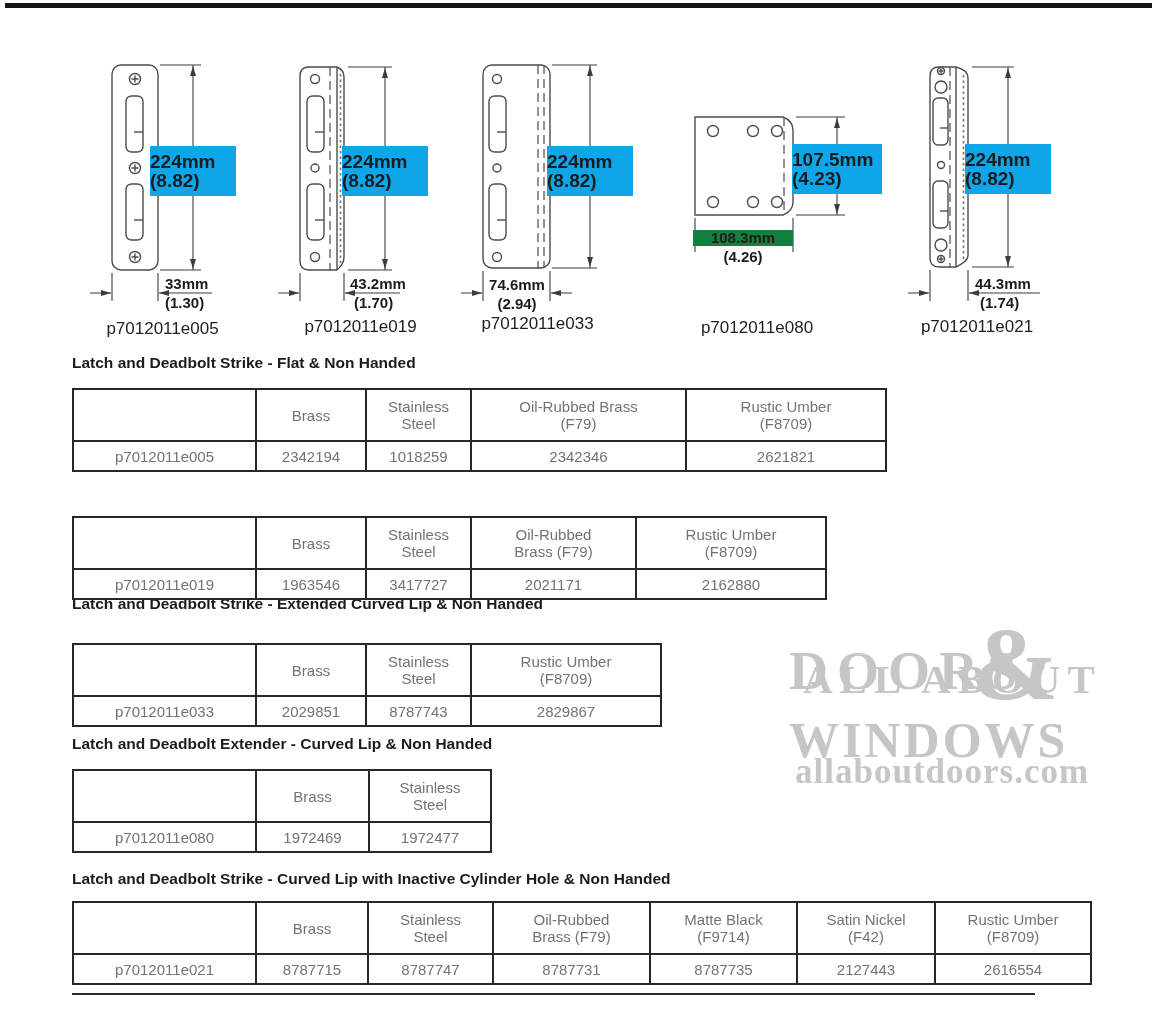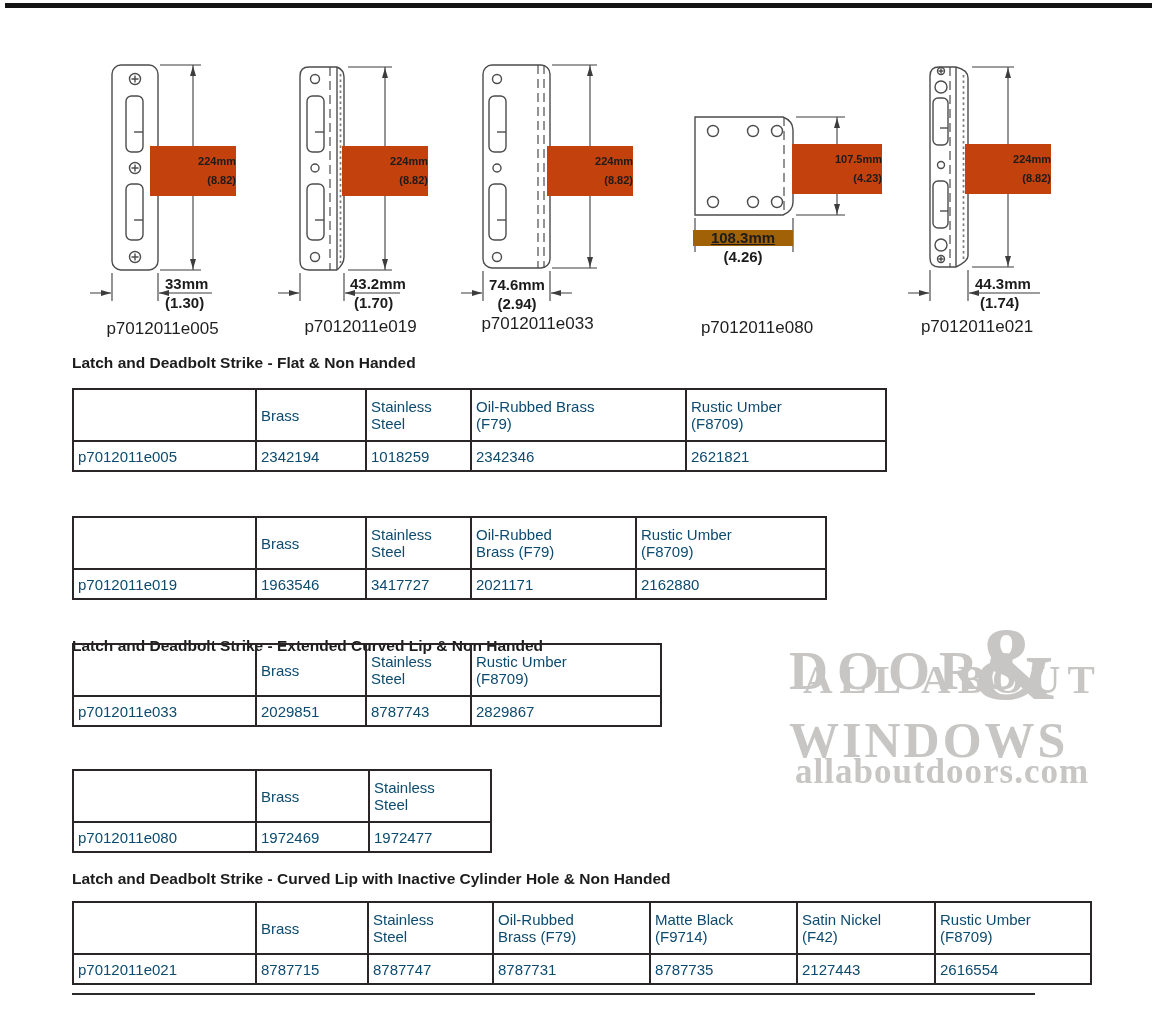--- a/index.html
+++ b/index.html
@@ -9,32 +9,32 @@
   }
   .top-rule{position:absolute;left:5px;top:3px;width:1147px;height:5px;background:#141414;}
   .bottom-rule{position:absolute;left:72px;top:993px;width:963px;height:2px;background:#2b2b2b;}
   .page-title{position:absolute;left:70px;top:26px;font-size:21px;font-weight:bold;}
   svg.diagrams{position:absolute;left:0;top:55px;}
   .plate{stroke:#4c4c4c;fill:none;stroke-width:1.4;}
   .plate .dash{stroke-dasharray:9 5;stroke-width:1.2;}
   .plate .dot{stroke-dasharray:2.5 3;stroke-width:1.7;stroke:#7a7a7a;}
   .dim{stroke:#3c3c3c;stroke-width:1.1;fill:none;}
   .dim polygon{fill:#3c3c3c;stroke:none;}
-  .vdim{position:absolute;text-align:right;font-weight:bold;font-size:11px;line-height:19px;background:#c2410c;padding:6px 0;}
+  .vdim{position:absolute;text-align:left;font-weight:bold;font-size:19px;line-height:19px;background:#0ea5e9;padding:6px 0;}
   .wdim{position:absolute;font-weight:bold;font-size:15px;line-height:16px;}
   .wdim.centered{text-align:center;}
-  .wdim.bg{background:#a16207;text-decoration:underline;}
+  .wdim.bg{background:#15803d;}
   .part{position:absolute;font-size:17px;text-align:center;color:#1e1e1e;}
   .sec-heading{position:absolute;left:72px;font-size:15.5px;font-weight:bold;white-space:nowrap;}
   .tbl{position:absolute;left:72px;}
   .tbl table{border-collapse:collapse;table-layout:fixed;}
   .tbl th,.tbl td{
-    border:2px solid #2a2628;text-align:left;vertical-align:middle;
+    border:2px solid #2a2628;text-align:center;vertical-align:middle;
     font-size:15px;font-weight:normal;padding:0 4px;box-sizing:border-box;
-    white-space:pre-line;color:#0c4a6e;background:transparent;
+    white-space:pre-line;color:#737373;background:transparent;
   }
   .tbl th{height:52px;}
   .tbl td{height:30px;}
   .watermark{position:absolute;left:0;top:0;width:0;height:0;font-family:"Liberation Serif", serif;color:#c7c6c4;}
   .wm{position:absolute;font-weight:bold;white-space:nowrap;}
   .wm1{left:803px;top:655px;font-size:41px;letter-spacing:7px;}
   .wm2{left:789px;top:640px;font-size:54px;letter-spacing:9px;}
   .wm-amp{left:972px;top:612px;font-size:104px;letter-spacing:0;line-height:104px;}
   .wm3{left:789px;top:711px;font-size:50px;letter-spacing:3px;}
   .wm4{left:795px;top:752px;font-size:35px;letter-spacing:1px;}
@@ -215,21 +215,22 @@
   <div class="wdim" style="left:975px;top:276px;">44.3mm</div>
   <div class="wdim" style="left:980px;top:295px;">(1.74)</div>
 
   <div class="part" style="left:90px;top:319px;width:145px;">p7012011e005</div>
   <div class="part" style="left:288px;top:317px;width:145px;">p7012011e019</div>
   <div class="part" style="left:465px;top:314px;width:145px;">p7012011e033</div>
   <div class="part" style="left:682px;top:318px;width:150px;">p7012011e080</div>
   <div class="part" style="left:903px;top:317px;width:148px;">p7012011e021</div>
 
   <div class="sec-heading" style="top:354px;">Latch and Deadbolt Strike - Flat &amp; Non Handed</div>
-  <div class="sec-heading" style="top:637px;">Latch and Deadbolt Strike - Extended Curved Lip &amp; Non Handed</div>
+  <div class="sec-heading" style="top:595px;">Latch and Deadbolt Strike - Extended Curved Lip &amp; Non Handed</div>
+  <div class="sec-heading" style="top:735px;">Latch and Deadbolt Extender - Curved Lip &amp; Non Handed</div>
   <div class="sec-heading" style="top:870px;">Latch and Deadbolt Strike - Curved Lip with Inactive Cylinder Hole &amp; Non Handed</div>
 
   <div class="tbl" style="top:388px;">
       <table style="width: 813px;">
         <colgroup>
           <col style="width: 183px;">
           <col style="width: 110px;">
           <col style="width: 105px;">
           <col style="width: 215px;">
           <col style="width: 200px;">

